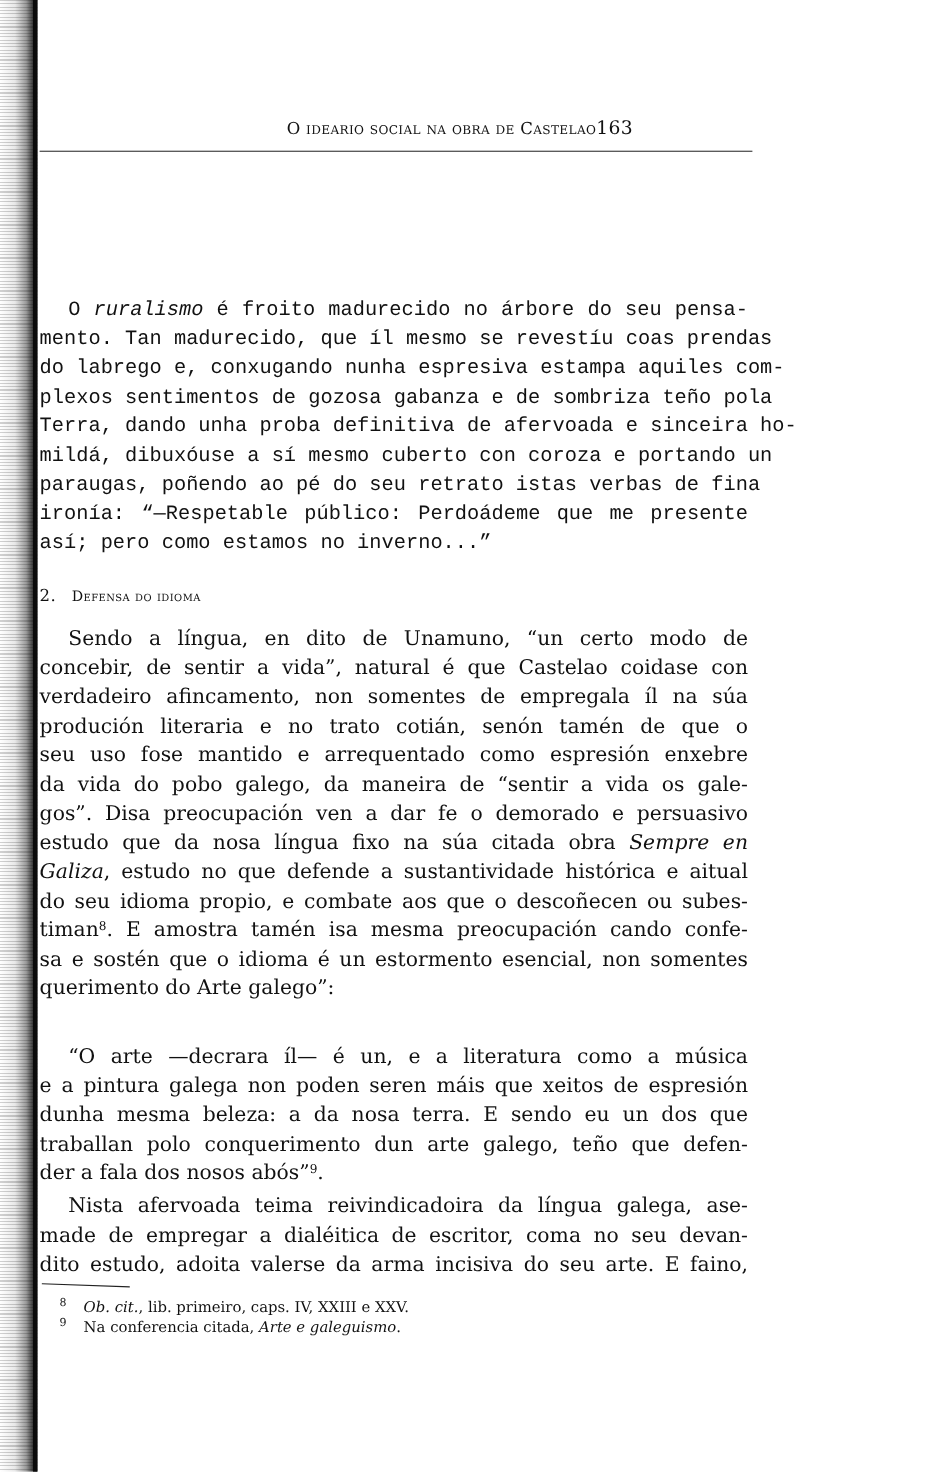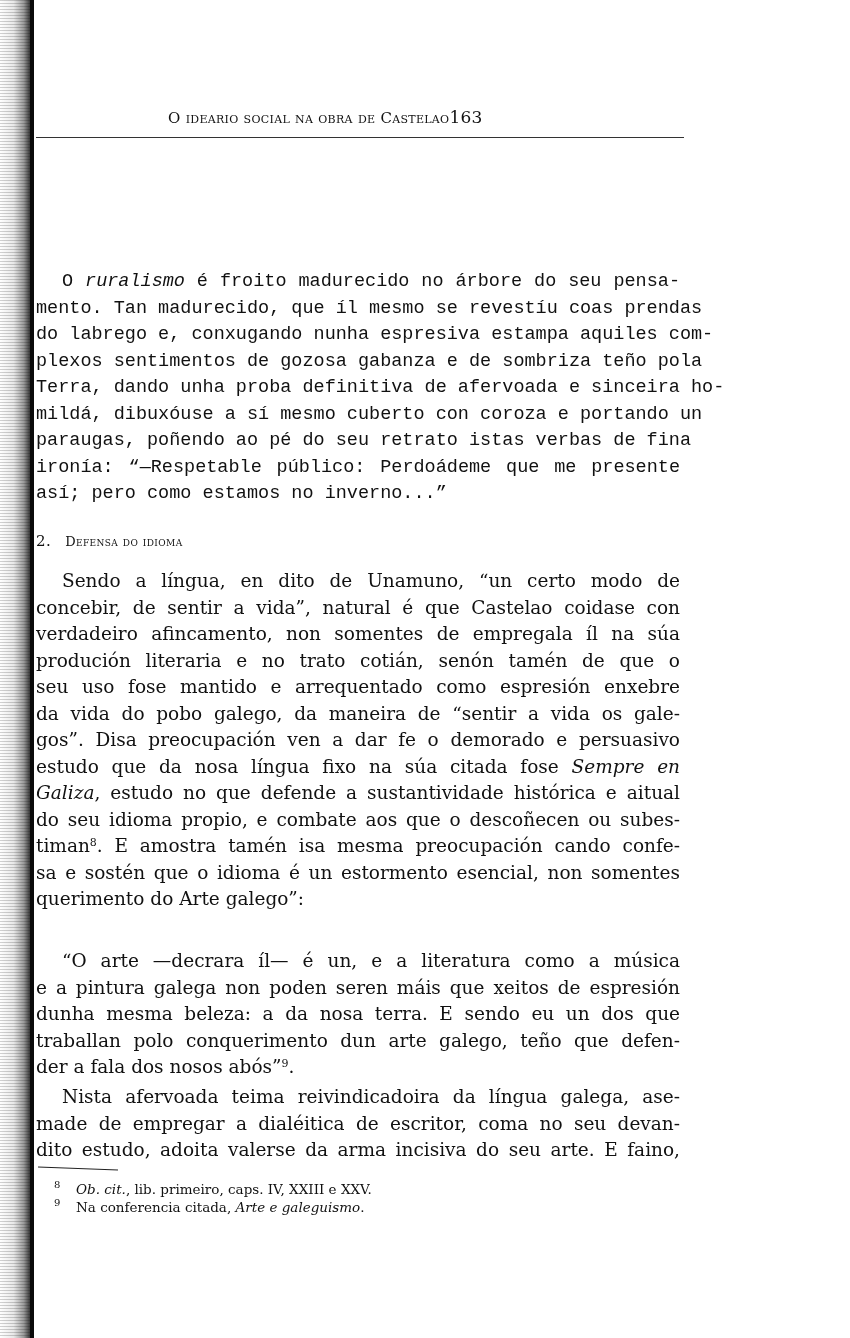--- a/index.html
+++ b/index.html
@@ -12,24 +12,24 @@
       position: absolute; left: 0; top: 0; width: 34px; height: 1338px;
       background:
         repeating-linear-gradient(180deg, rgba(0,0,0,0.18) 0 1px, transparent 1px 3px),
         linear-gradient(90deg, #ffffff 0%, #e8e8e8 40%, #9a9a9a 70%, #3a3a3a 88%, #111 100%);
     }
     .spine-edge {
       position: absolute; left: 30px; top: 0; width: 4px; height: 1338px; background: #0a0a0a;
     }
     .page { position: absolute; left: 36px; top: 0; width: 650px; height: 1338px; }
     .running-head {
-      position: absolute; left: 132px; top: 107px; width: 524px;
+      position: absolute; left: 120px; top: 107px; width: 524px;
       font-size: 15px; letter-spacing: 0.3px;
       font-variant: small-caps;
-      display: flex; justify-content: flex-start; align-items: baseline;
+      display: flex; justify-content: center; align-items: baseline;
     }
     .running-head .num { font-size: 17px; }
     .head-rule {
       position: absolute; left: 0; top: 137px; width: 648px; height: 1px; background: #333;
     }
     .text {
       position: absolute; left: 0; width: 644px;
       font-size: 18.5px; line-height: 26.5px; text-align: justify;
     }
     .text .line { display: block; text-align: justify; text-align-last: justify; white-space: nowrap; }
@@ -84,21 +84,21 @@
   </div>
 
   <div class="text" style="top:568px;">
     <span class="line indent">Sendo a língua, en dito de Unamuno, “un certo modo de</span>
     <span class="line">concebir, de sentir a vida”, natural é que Castelao coidase con</span>
     <span class="line">verdadeiro afincamento, non somentes de empregala íl na súa</span>
     <span class="line">produción literaria e no trato cotián, senón tamén de que o</span>
     <span class="line">seu uso fose mantido e arrequentado como espresión enxebre</span>
     <span class="line">da vida do pobo galego, da maneira de “sentir a vida os gale-</span>
     <span class="line">gos”. Disa preocupación ven a dar fe o demorado e persuasivo</span>
-    <span class="line"><span>estudo que da nosa língua fixo na súa citada fose </span><i>Sempre en</i></span>
+    <span class="line"><span>estudo que da nosa língua fixo na súa citada obra </span><i>Sempre en</i></span>
     <span class="line"><i>Galiza</i><span>, estudo no que defende a sustantividade histórica e aitual</span></span>
     <span class="line">do seu idioma propio, e combate aos que o descoñecen ou subes-</span>
     <span class="line"><span>timan</span><sup>8</sup><span>. E amostra tamén isa mesma preocupación cando confe-</span></span>
     <span class="line">sa e sostén que o idioma é un estormento esencial, non somentes</span>
     <span class="line last">querimento do Arte galego”:</span>
   </div>
 
   <div class="text" style="top:948px;">
     <span class="line indent">“O arte —decrara íl— é un, e a literatura como a música</span>
     <span class="line">e a pintura galega non poden seren máis que xeitos de espresión</span>

